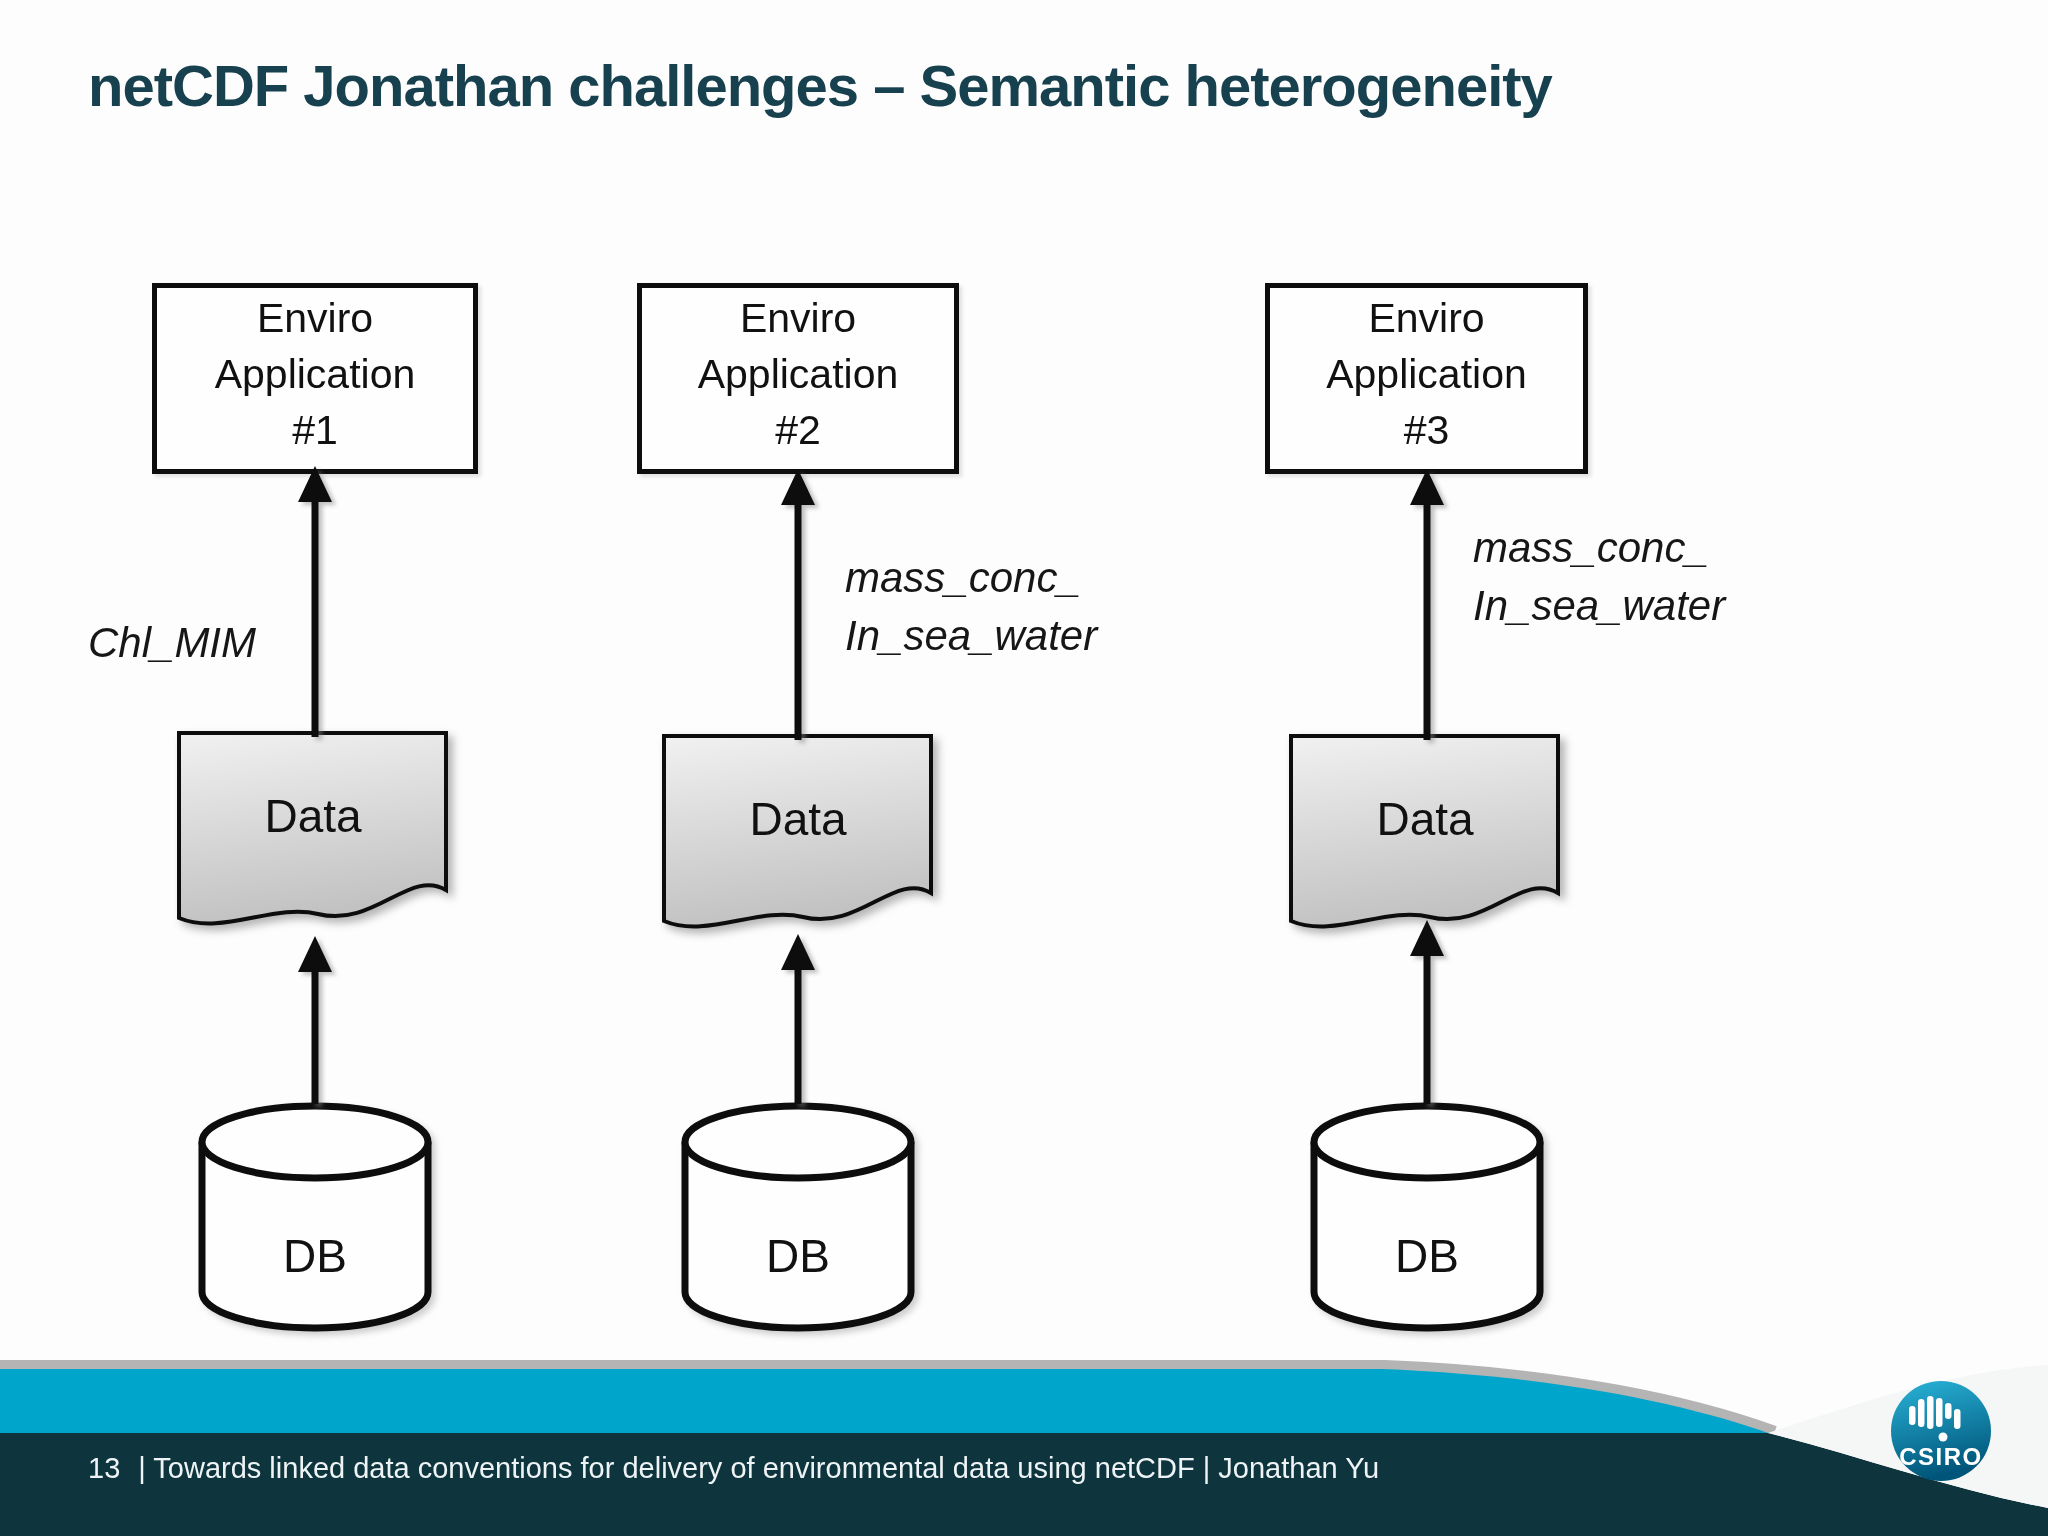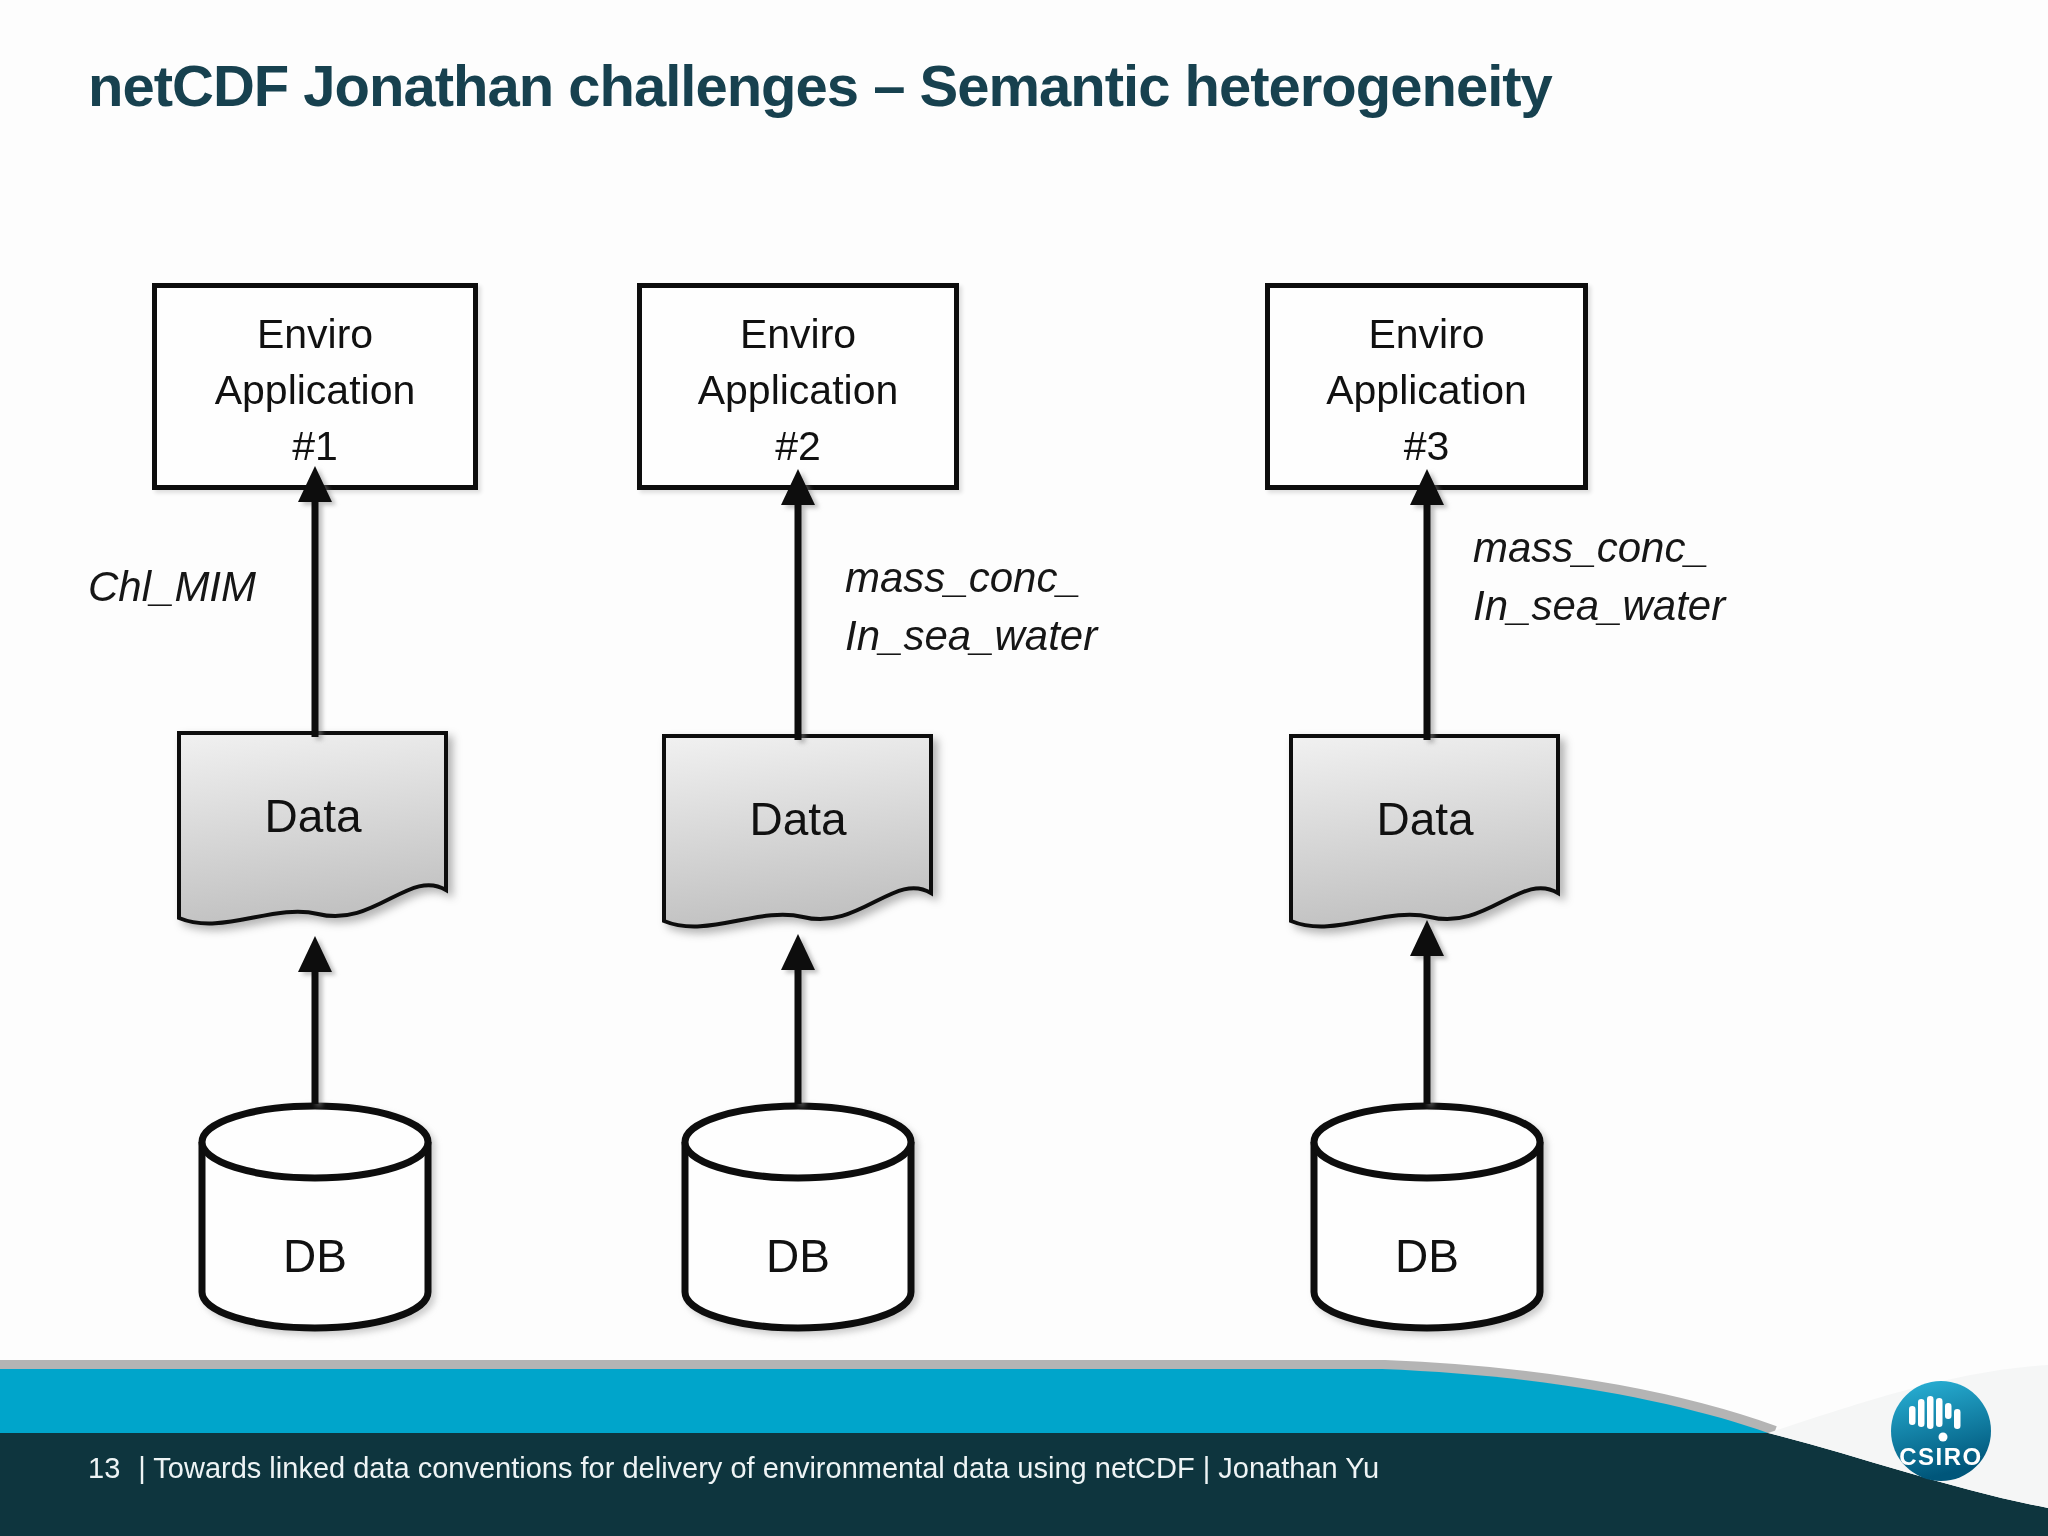--- a/index.html
+++ b/index.html
@@ -12,33 +12,33 @@
   .title {
     position:absolute; left:88px; top:52px; width:1900px;
     font-size:58px; font-weight:700; letter-spacing:-1px;
     color:#17414f;
   }
   
   .app-box {
     position:absolute; top:283px; height:179px;
     border:5px solid #0d0d0d; background:#fefefe;
     display:flex; flex-direction:column; align-items:center;
-    justify-content:flex-start; padding-top:18px;
+    justify-content:flex-start; padding-top:2px;
     font-size:41px; line-height:56px; text-align:center;
     box-shadow:3px 3px 4px rgba(0,0,0,0.12);
   }
   .app-box.c1 { left:152px; width:316px; }
   .app-box.c2 { left:637px; width:312px; }
   .app-box.c3 { left:1265px; width:313px; }
   
   .var-label {
     position:absolute; font-size:42px; font-style:italic;
     line-height:58px; color:#161616; white-space:nowrap;
   }
-  .var-label.c1 { left:88px;  top:558px;text-align:center; }
+  .var-label.c1 { left:88px;  top:614px;text-align:center; }
   .var-label.c2 { left:845px; top:549px; }
   .var-label.c3 { left:1473px; top:519px; }
   .var-label span { display:block; }
   
   .doc { position:absolute; width:274px; height:210px;
          filter:drop-shadow(5px 5px 4px rgba(90,90,90,0.45)); }
   .doc.c1 { left:176px; top:730px; }
   .doc.c2 { left:661px; top:733px; }
   .doc.c3 { left:1288px; top:733px; }
   .cyl { position:absolute; width:234px; height:236px; top:1100px;

